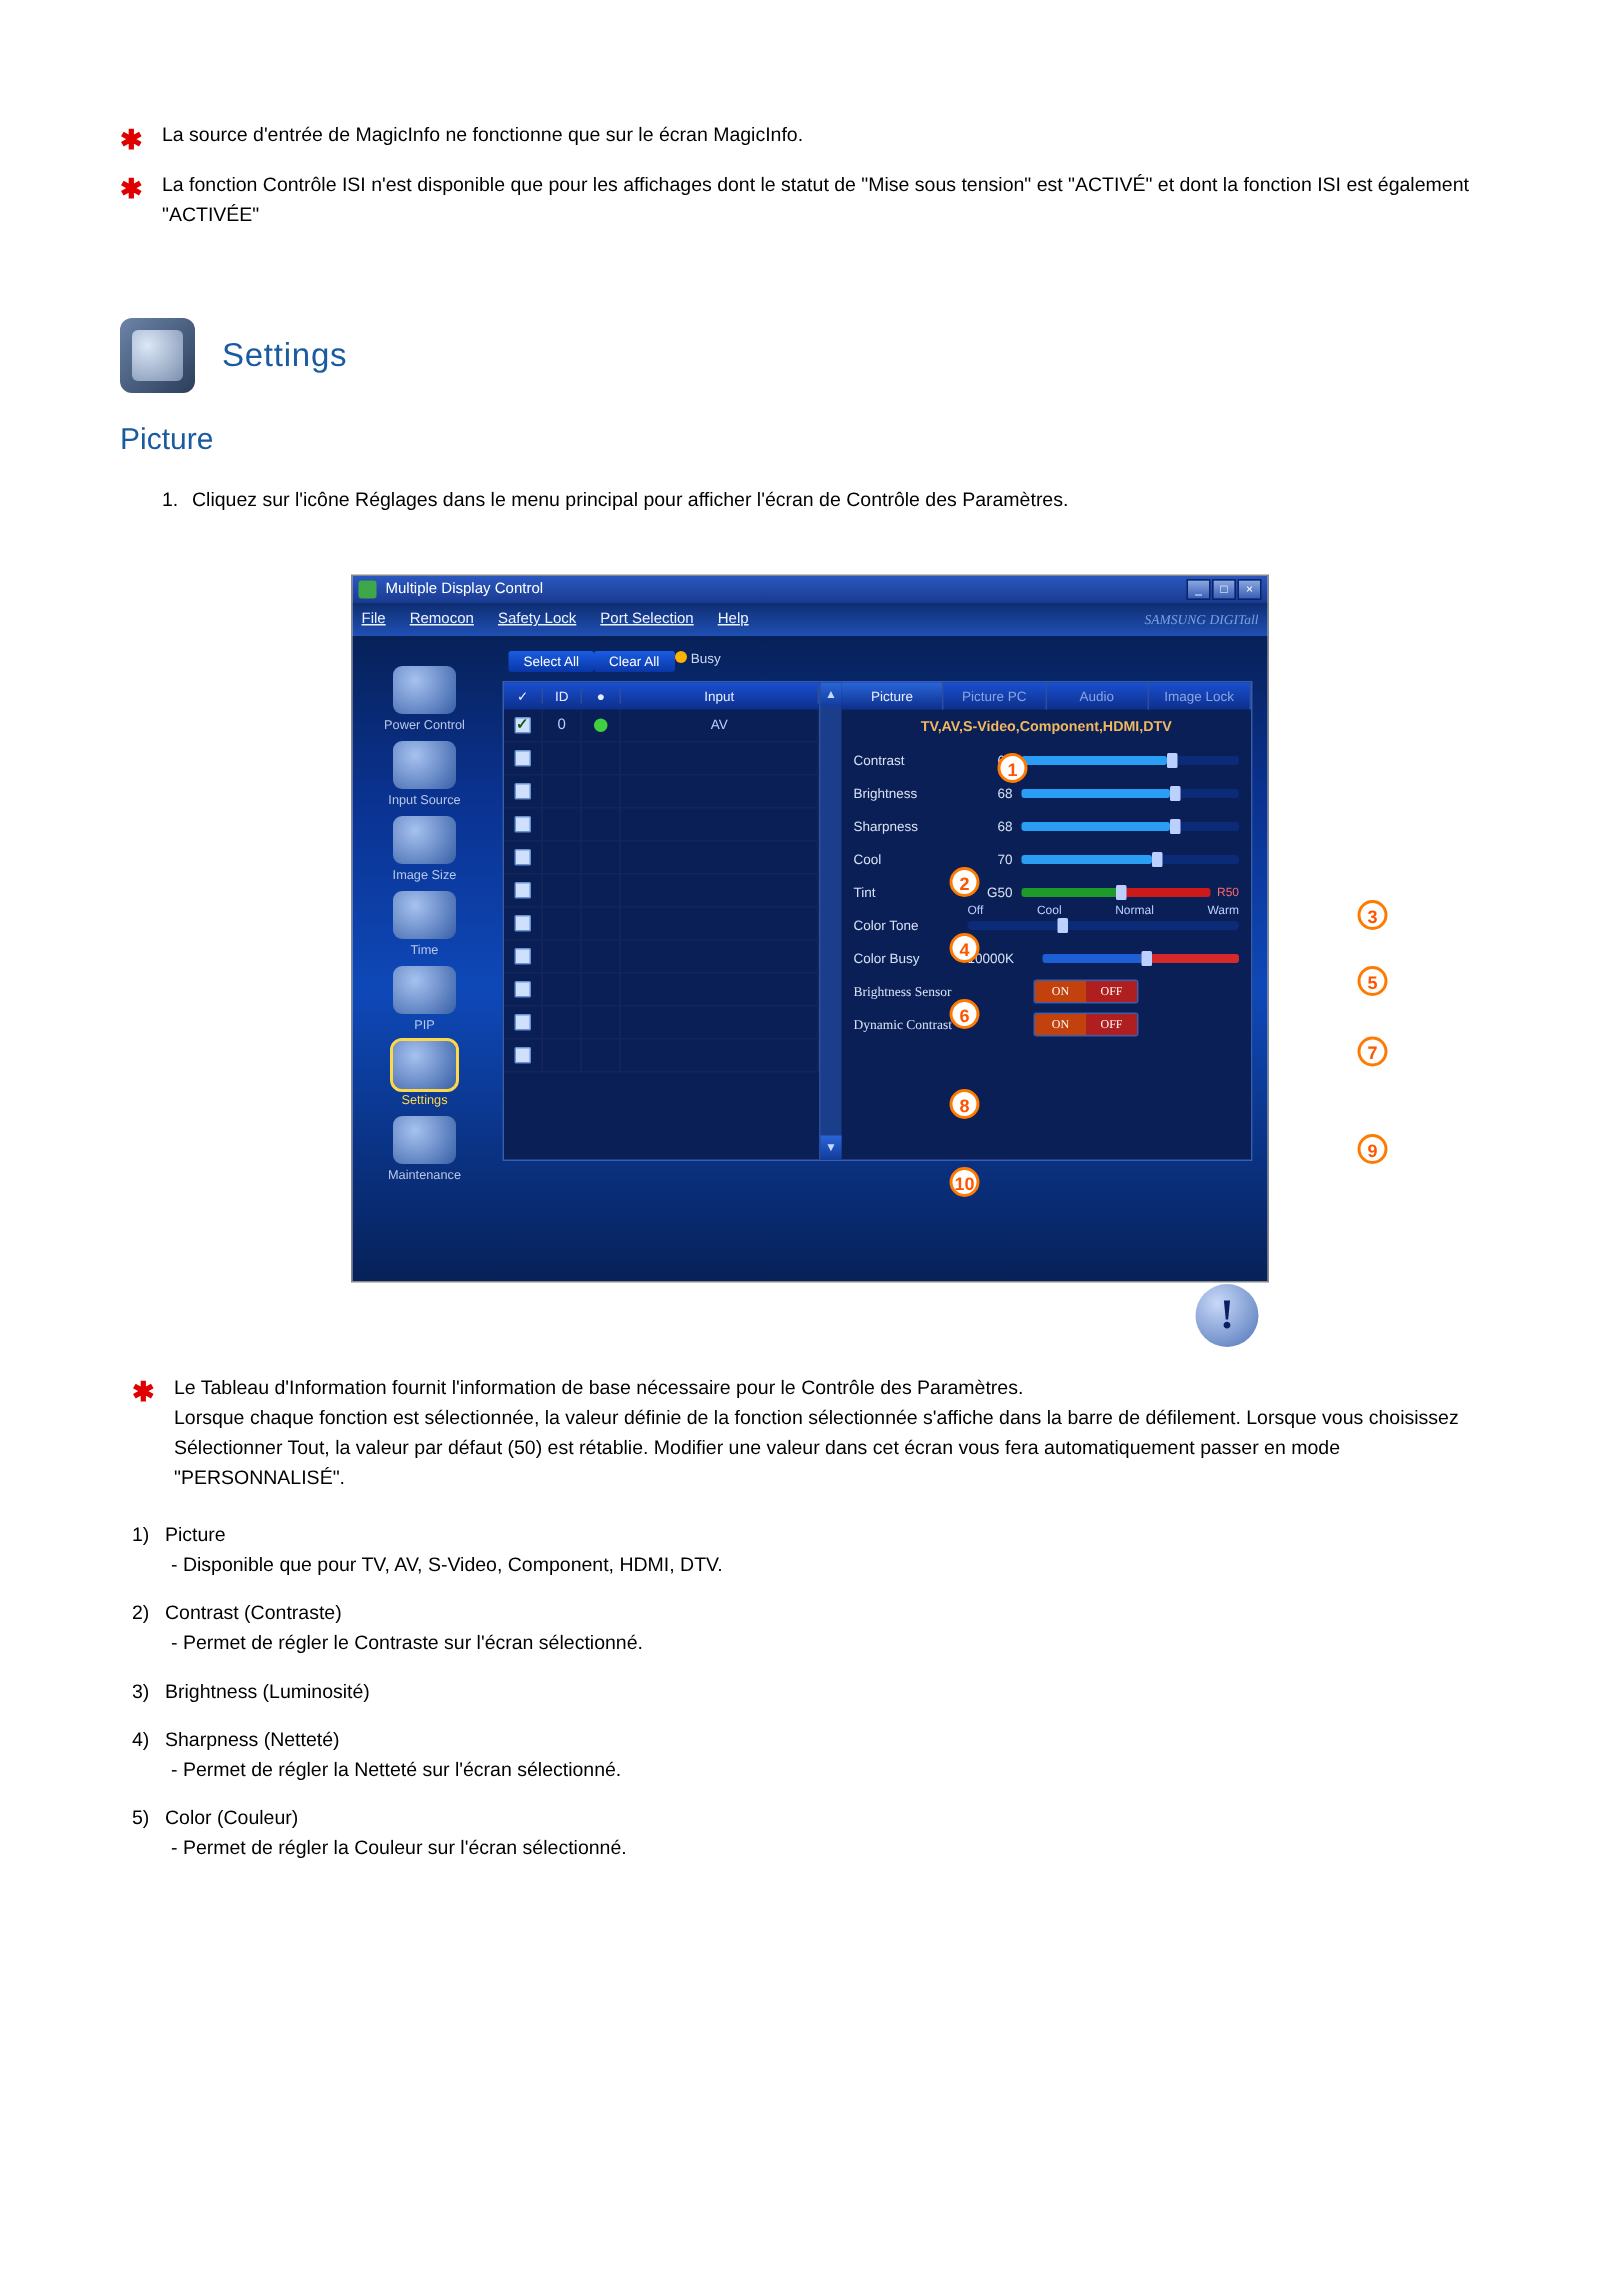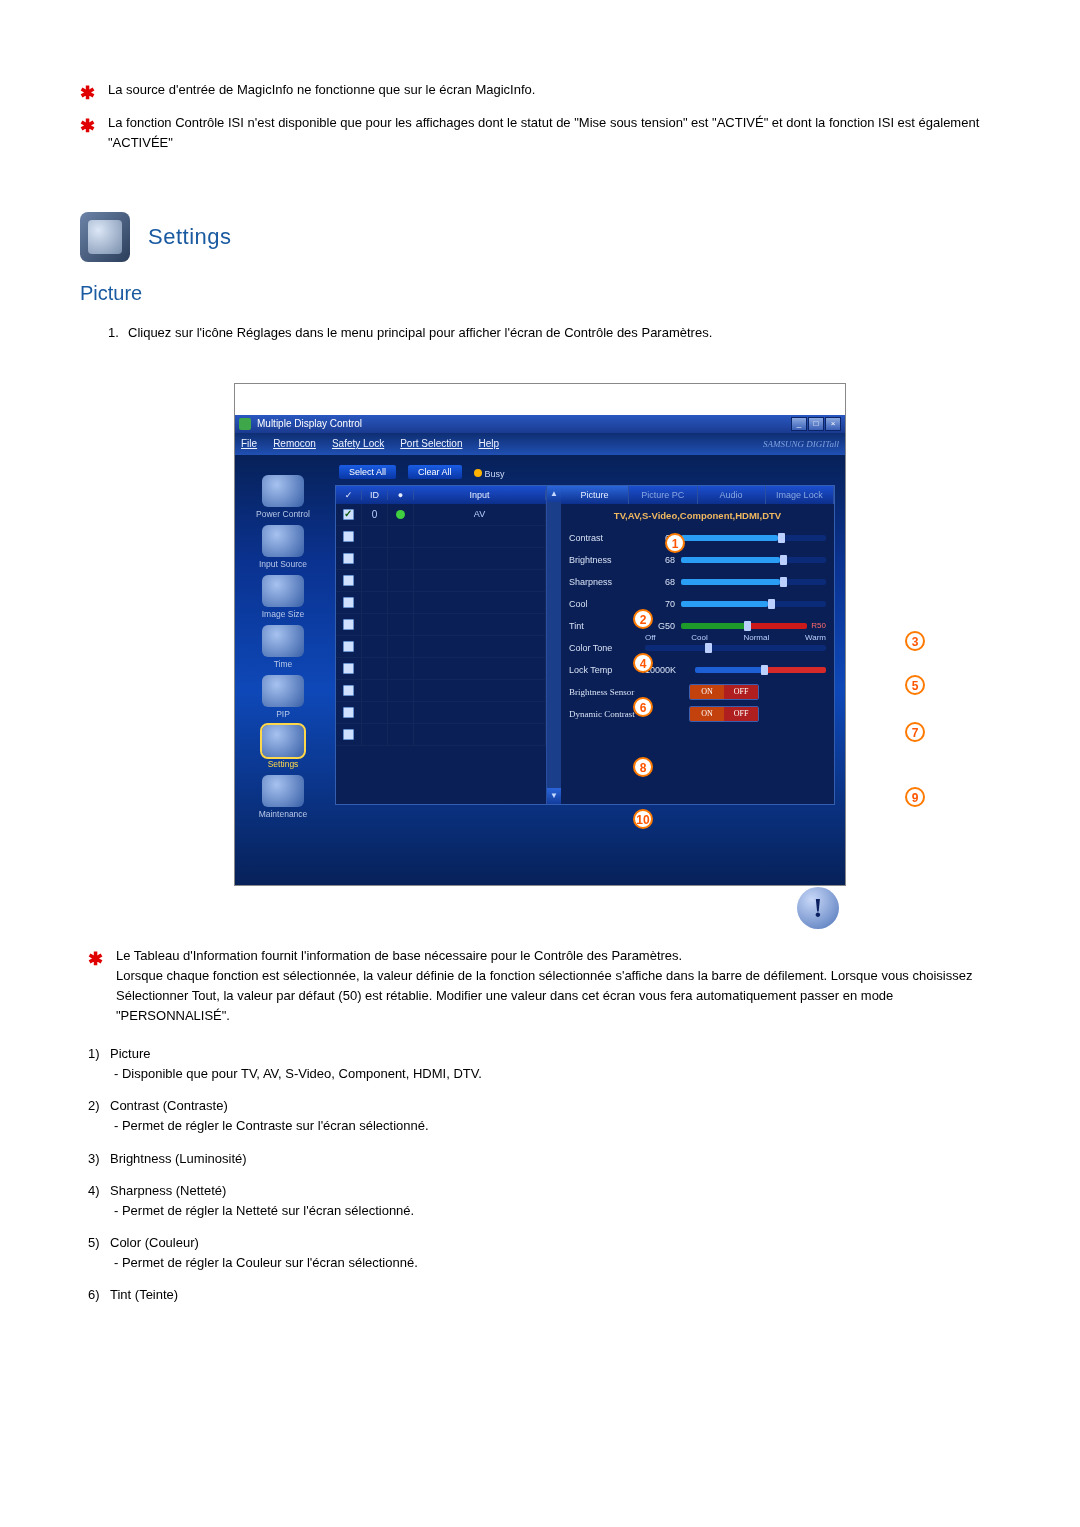--- a/index.html
+++ b/index.html
@@ -80,21 +80,20 @@
     color: #d7e1f5;
     position: relative;
   }
   .titlebar {
     height: 18px;
     background: linear-gradient(#2a58c0,#1a3a90);
     display: flex;
     align-items: center;
     padding: 0 4px;
     color:#ffffff;
-    margin-top:31px;
   }
   .titlebar-logo{
     width:12px;height:12px;background:#3ea74a;margin-right:6px;border-radius:2px;
   }
   .win-buttons{
     margin-left:auto;
     display:flex;
     gap:1px;
   }
   .win-btn{
@@ -133,21 +132,21 @@
     background: radial-gradient(circle at 35% 30%, #a7c2f0, #375fa6);
   }
   .side-item.active .side-label{color:#ffd84a;}
   .side-item.active .side-icon{outline:2px solid #ffd84a;}
   .main-area{
     flex:1;
     padding:10px 10px 10px 4px;
     position:relative;
   }
   .toolbar{
-    display:flex;align-items:flex-end;gap:12px;
+    display:flex;align-items:flex-start;
     margin-bottom:6px;
     padding-left:4px;
   }
   .tbtn{
     background:linear-gradient(#1a5de4,#0936a6);
     border:none;color:#fff;
     font-size:9px;padding:2px 10px;border-radius:2px;
   }
   .busy-dot{width:8px;height:8px;border-radius:50%;background:#ffb300;display:inline-block;margin-right:3px;}
   .busy-lbl{color:#ccd9f5;font-size:9px;}
@@ -521,21 +520,21 @@
                   <span>Off</span>
                   <span>Cool</span>
                   <span>Normal</span>
                   <span>Warm</span>
                 </div>
                 <div class="ct-seg"></div>
                 <div class="ct-mark" style="left:33%"></div>
               </div>
             </div>
             <div class="temp-row">
-              <span class="temp-lbl">Lock Temp</span>
+              <span class="temp-lbl">Color Busy</span>
               <span class="temp-val">10000K</span>
               <div class="temp-bar">
                   <div class="lft"></div>
                   <div class="rgt"></div>
                   <div class="mark" style="left:50%"></div>
                 </div>
             </div>
             <div class="onoff-row">
               <span class="onoff-lbl">Brightness Sensor</span>
               <div class="toggle">
@@ -579,17 +578,13 @@
     <span class="num">3)</span><span>Brightness (Luminosité)</span>
   </div>
   <div class="entry">
     <span class="num">4)</span><span>Sharpness (Netteté)</span>
     <span class="sub">- Permet de régler la Netteté sur l'écran sélectionné.</span>
   </div>
   <div class="entry">
     <span class="num">5)</span><span>Color (Couleur)</span>
     <span class="sub">- Permet de régler la Couleur sur l'écran sélectionné.</span>
   </div>
-  <div class="entry">
-    <span class="num">6)</span><span>Tint (Teinte)</span>
-    <span class="sub"></span>
-  </div>
 </div>
 
 </body></html>

